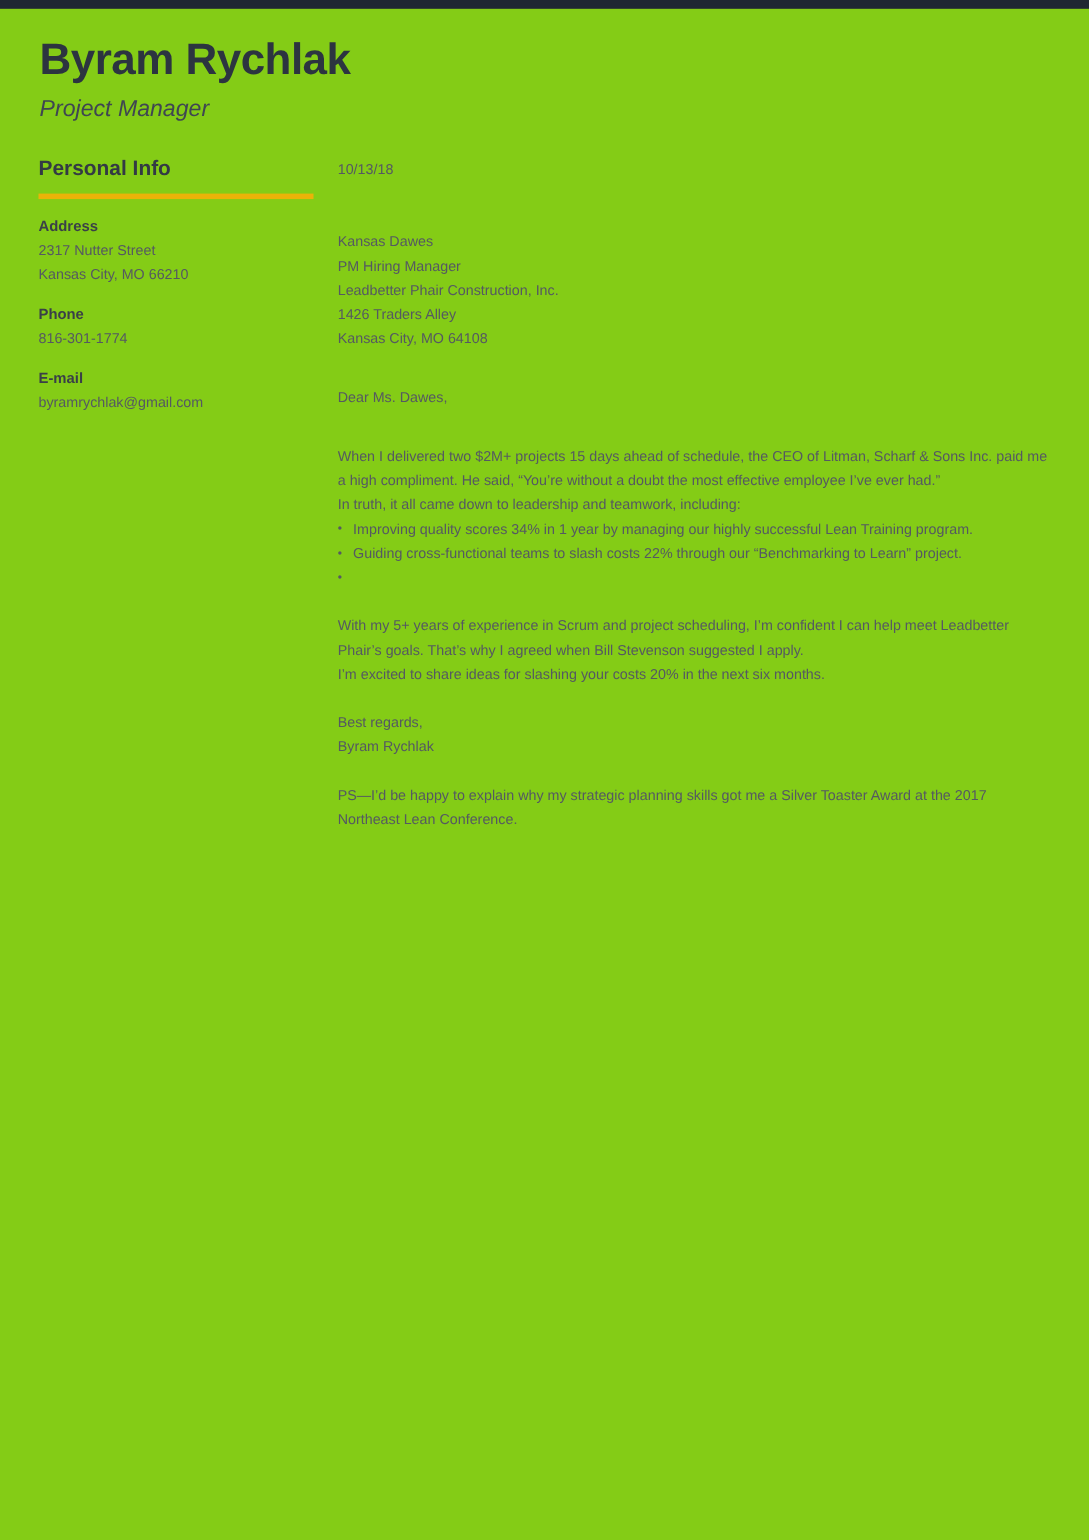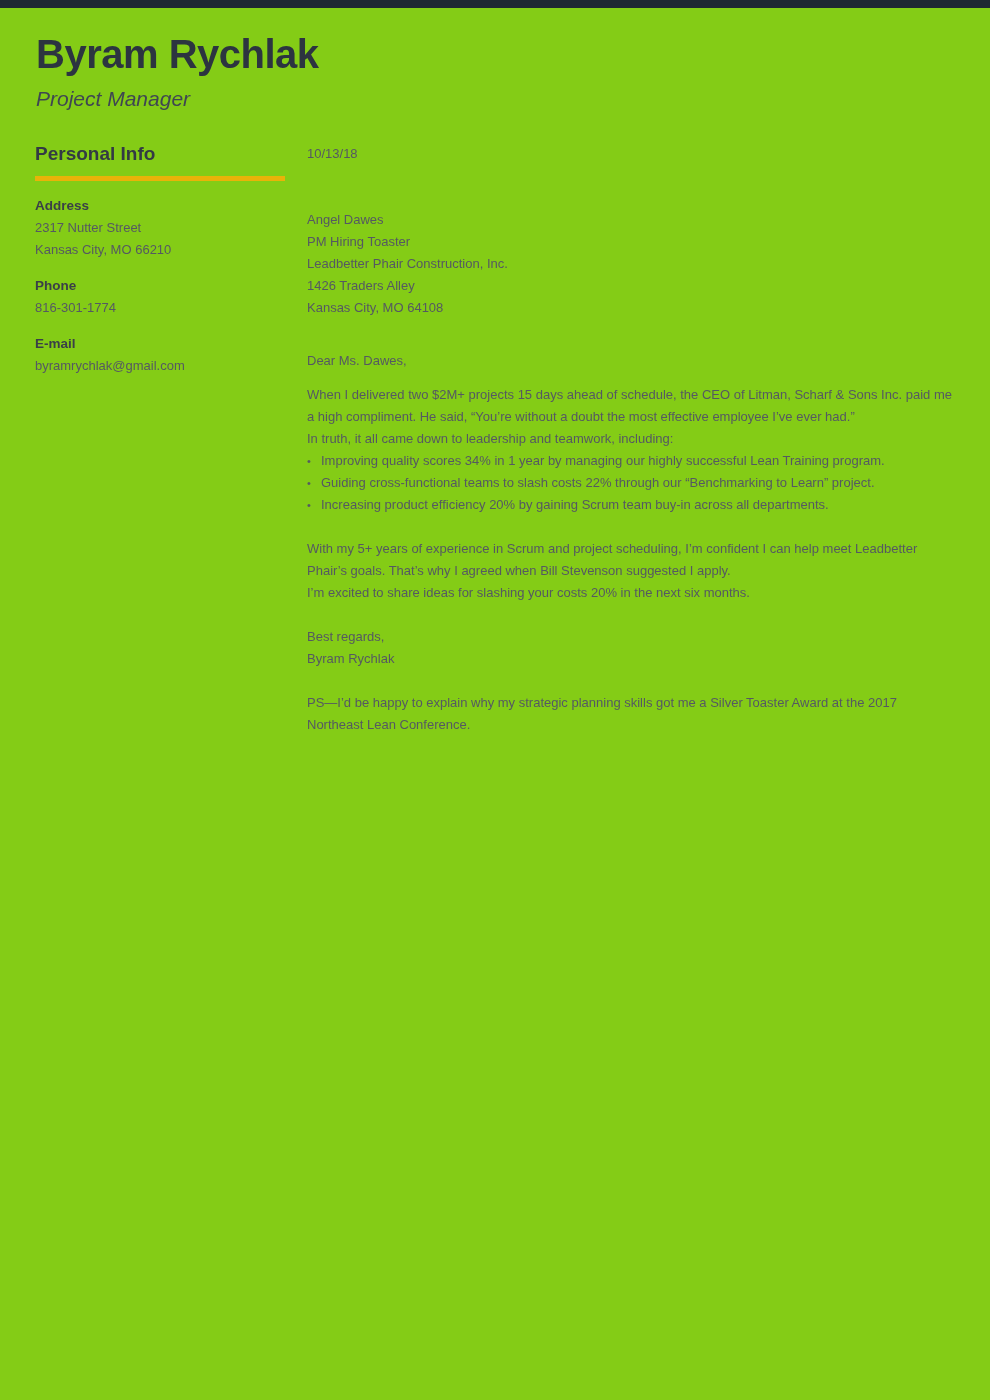--- a/index.html
+++ b/index.html
@@ -70,21 +70,21 @@
   .letter {
     flex: 1;
     margin-left: 22px;
     font-size: 13px;
     line-height: 22px;
     color: #555962;
   }
   .letter .line { white-space: nowrap; }
   .date-line { margin-bottom: 44px; }
   .recipient-block { margin-bottom: 31px; }
-  .salutation { margin-bottom: 12px; }
+  .salutation { margin-bottom: 32px; }
   .para { margin: 0; }
   .bullets {
     list-style: none;
     margin: 0;
     padding: 0;
   }
   .bullets li {
     display: flex;
     line-height: 22px;
   }
@@ -127,22 +127,22 @@
         <div class="side-label">E-mail</div>
         <div class="side-value">byramrychlak@gmail.com</div>
       </div>
     </aside>
 
     <main class="letter">
 
       <div class="date-line">10/13/18</div>
 
       <div class="recipient-block">
-        <div class="line">Angel Dawes</div>
-        <div class="line">PM Hiring Toaster</div>
+        <div class="line">Kansas Dawes</div>
+        <div class="line">PM Hiring Manager</div>
         <div class="line">Leadbetter Phair Construction, Inc.</div>
         <div class="line">1426 Traders Alley</div>
         <div class="line">Kansas City, MO 64108</div>
       </div>
 
       <div class="salutation">Dear Ms. Dawes,</div>
 
       <div class="para">
         <div class="line">When I delivered two $2M+ projects 15 days ahead of schedule, the CEO of Litman, Scharf &amp; Sons Inc. paid me</div>
         <div class="line">a high compliment. He said, “You’re without a doubt the most effective employee I’ve ever had.”</div>
@@ -153,21 +153,20 @@
         <li>
           <span class="bullet-glyph">•</span>
           <span class="line">Improving quality scores 34% in 1 year by managing our highly successful Lean Training program.</span>
         </li>
         <li>
           <span class="bullet-glyph">•</span>
           <span class="line">Guiding cross-functional teams to slash costs 22% through our “Benchmarking to Learn” project.</span>
         </li>
         <li>
           <span class="bullet-glyph">•</span>
-          <span class="line">Increasing product efficiency 20% by gaining Scrum team buy-in across all departments.</span>
         </li>
       </ul>
 
       <div class="spacer-line"></div>
 
       <div class="para">
         <div class="line">With my 5+ years of experience in Scrum and project scheduling, I’m confident I can help meet Leadbetter</div>
         <div class="line">Phair’s goals. That’s why I agreed when Bill Stevenson suggested I apply.</div>
         <div class="line">I’m excited to share ideas for slashing your costs 20% in the next six months.</div>
       </div>

